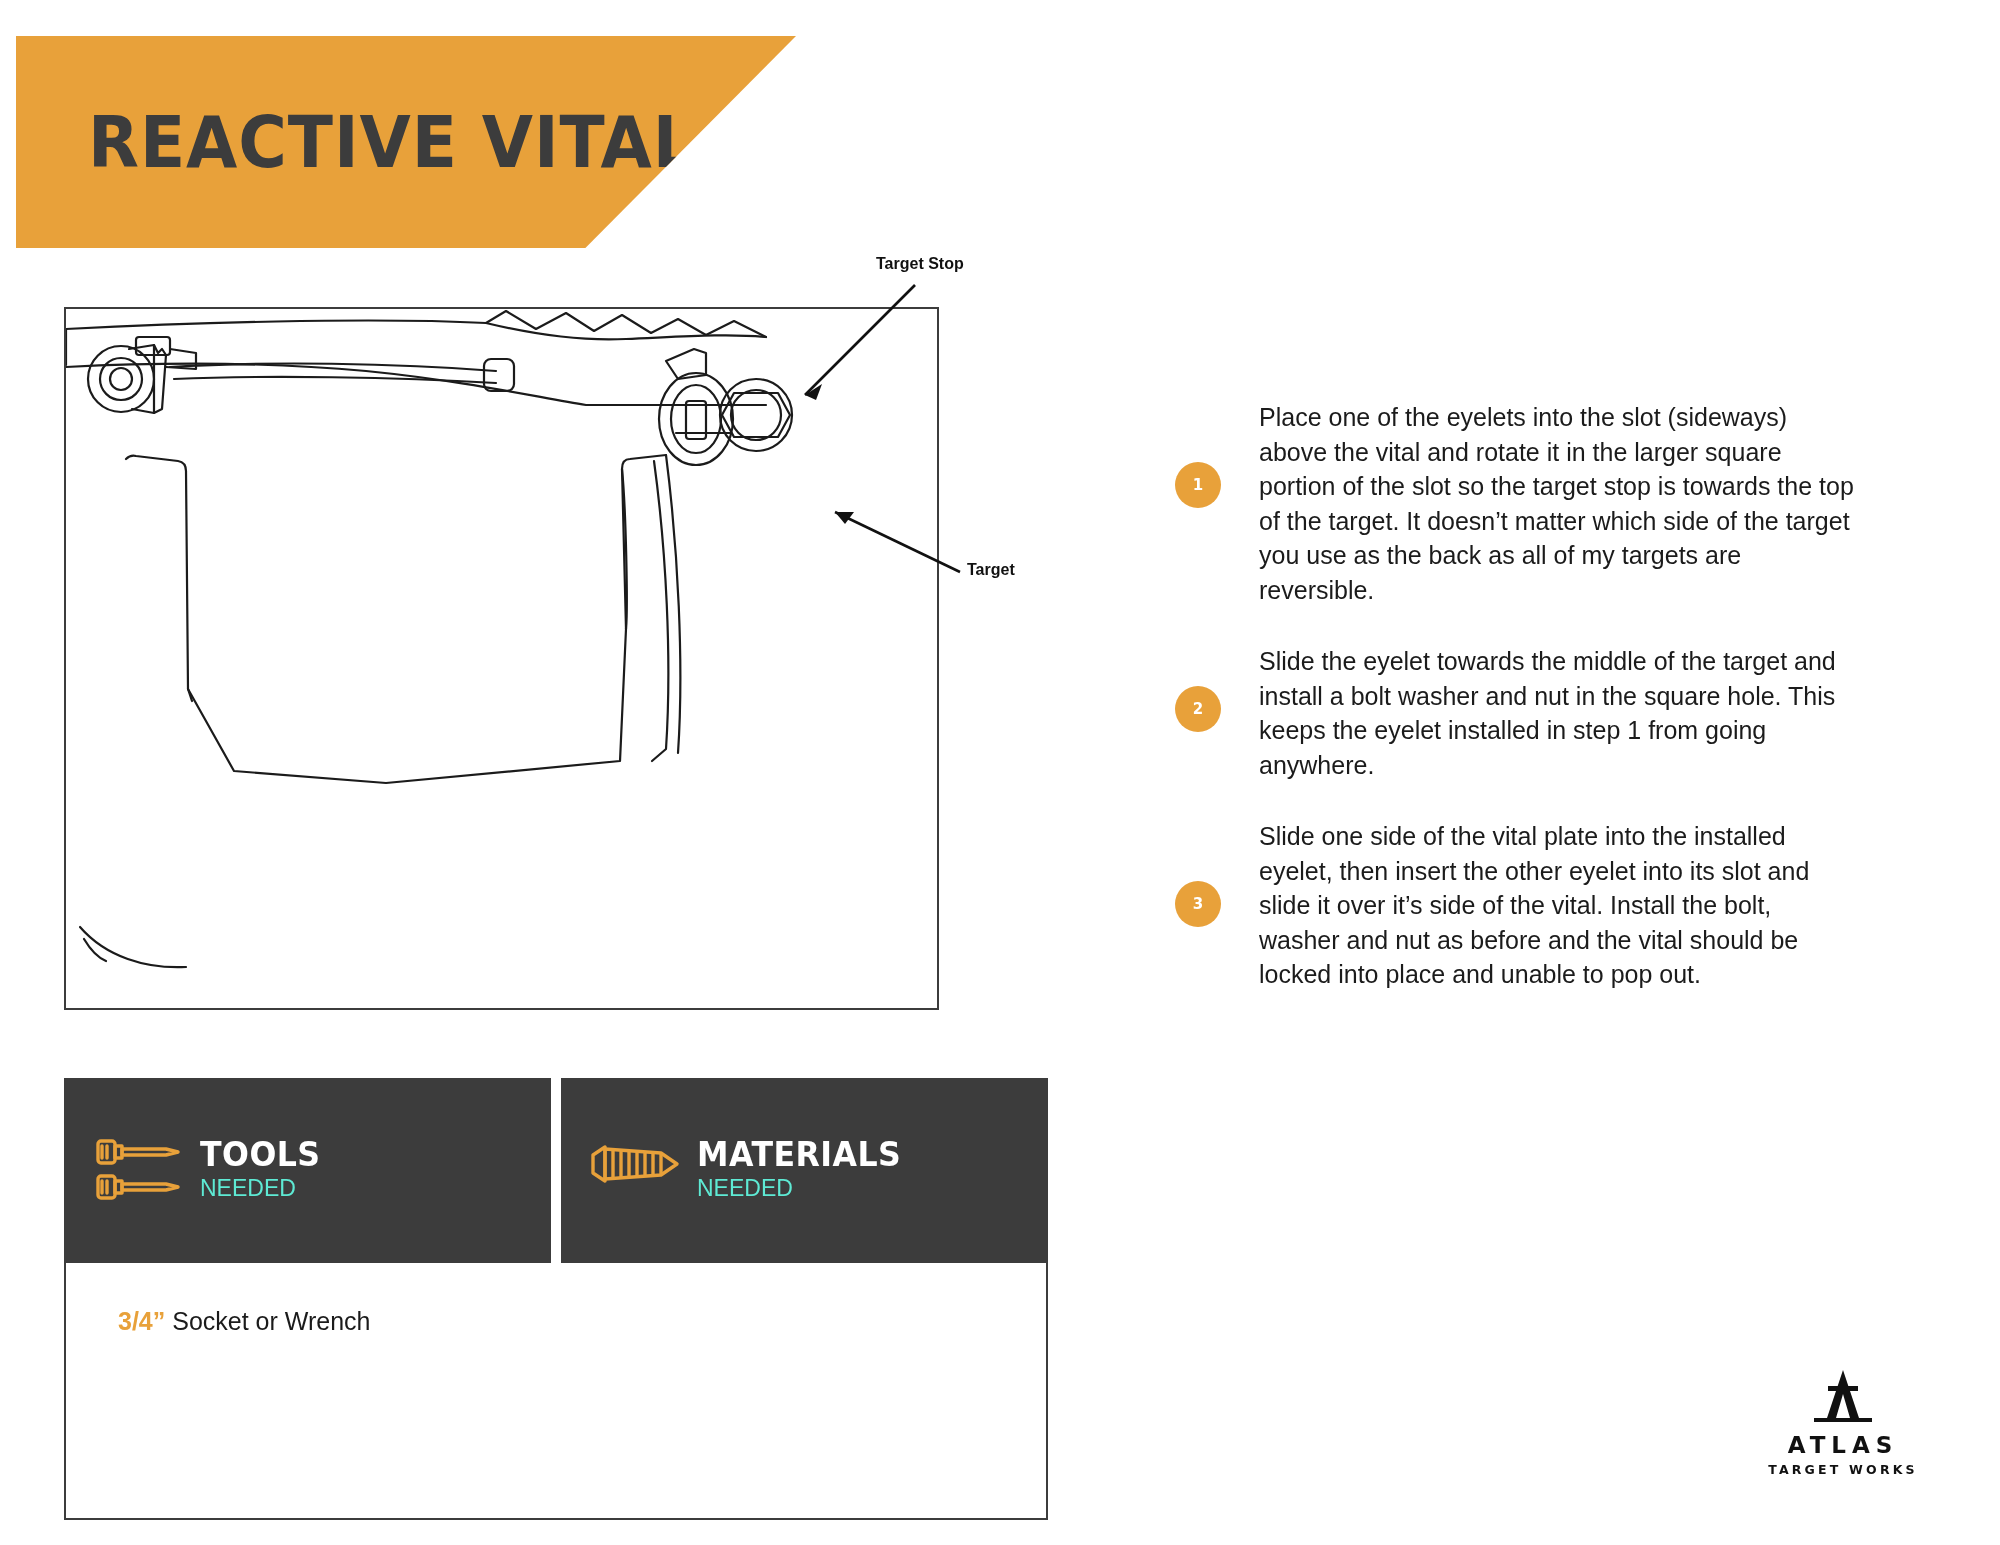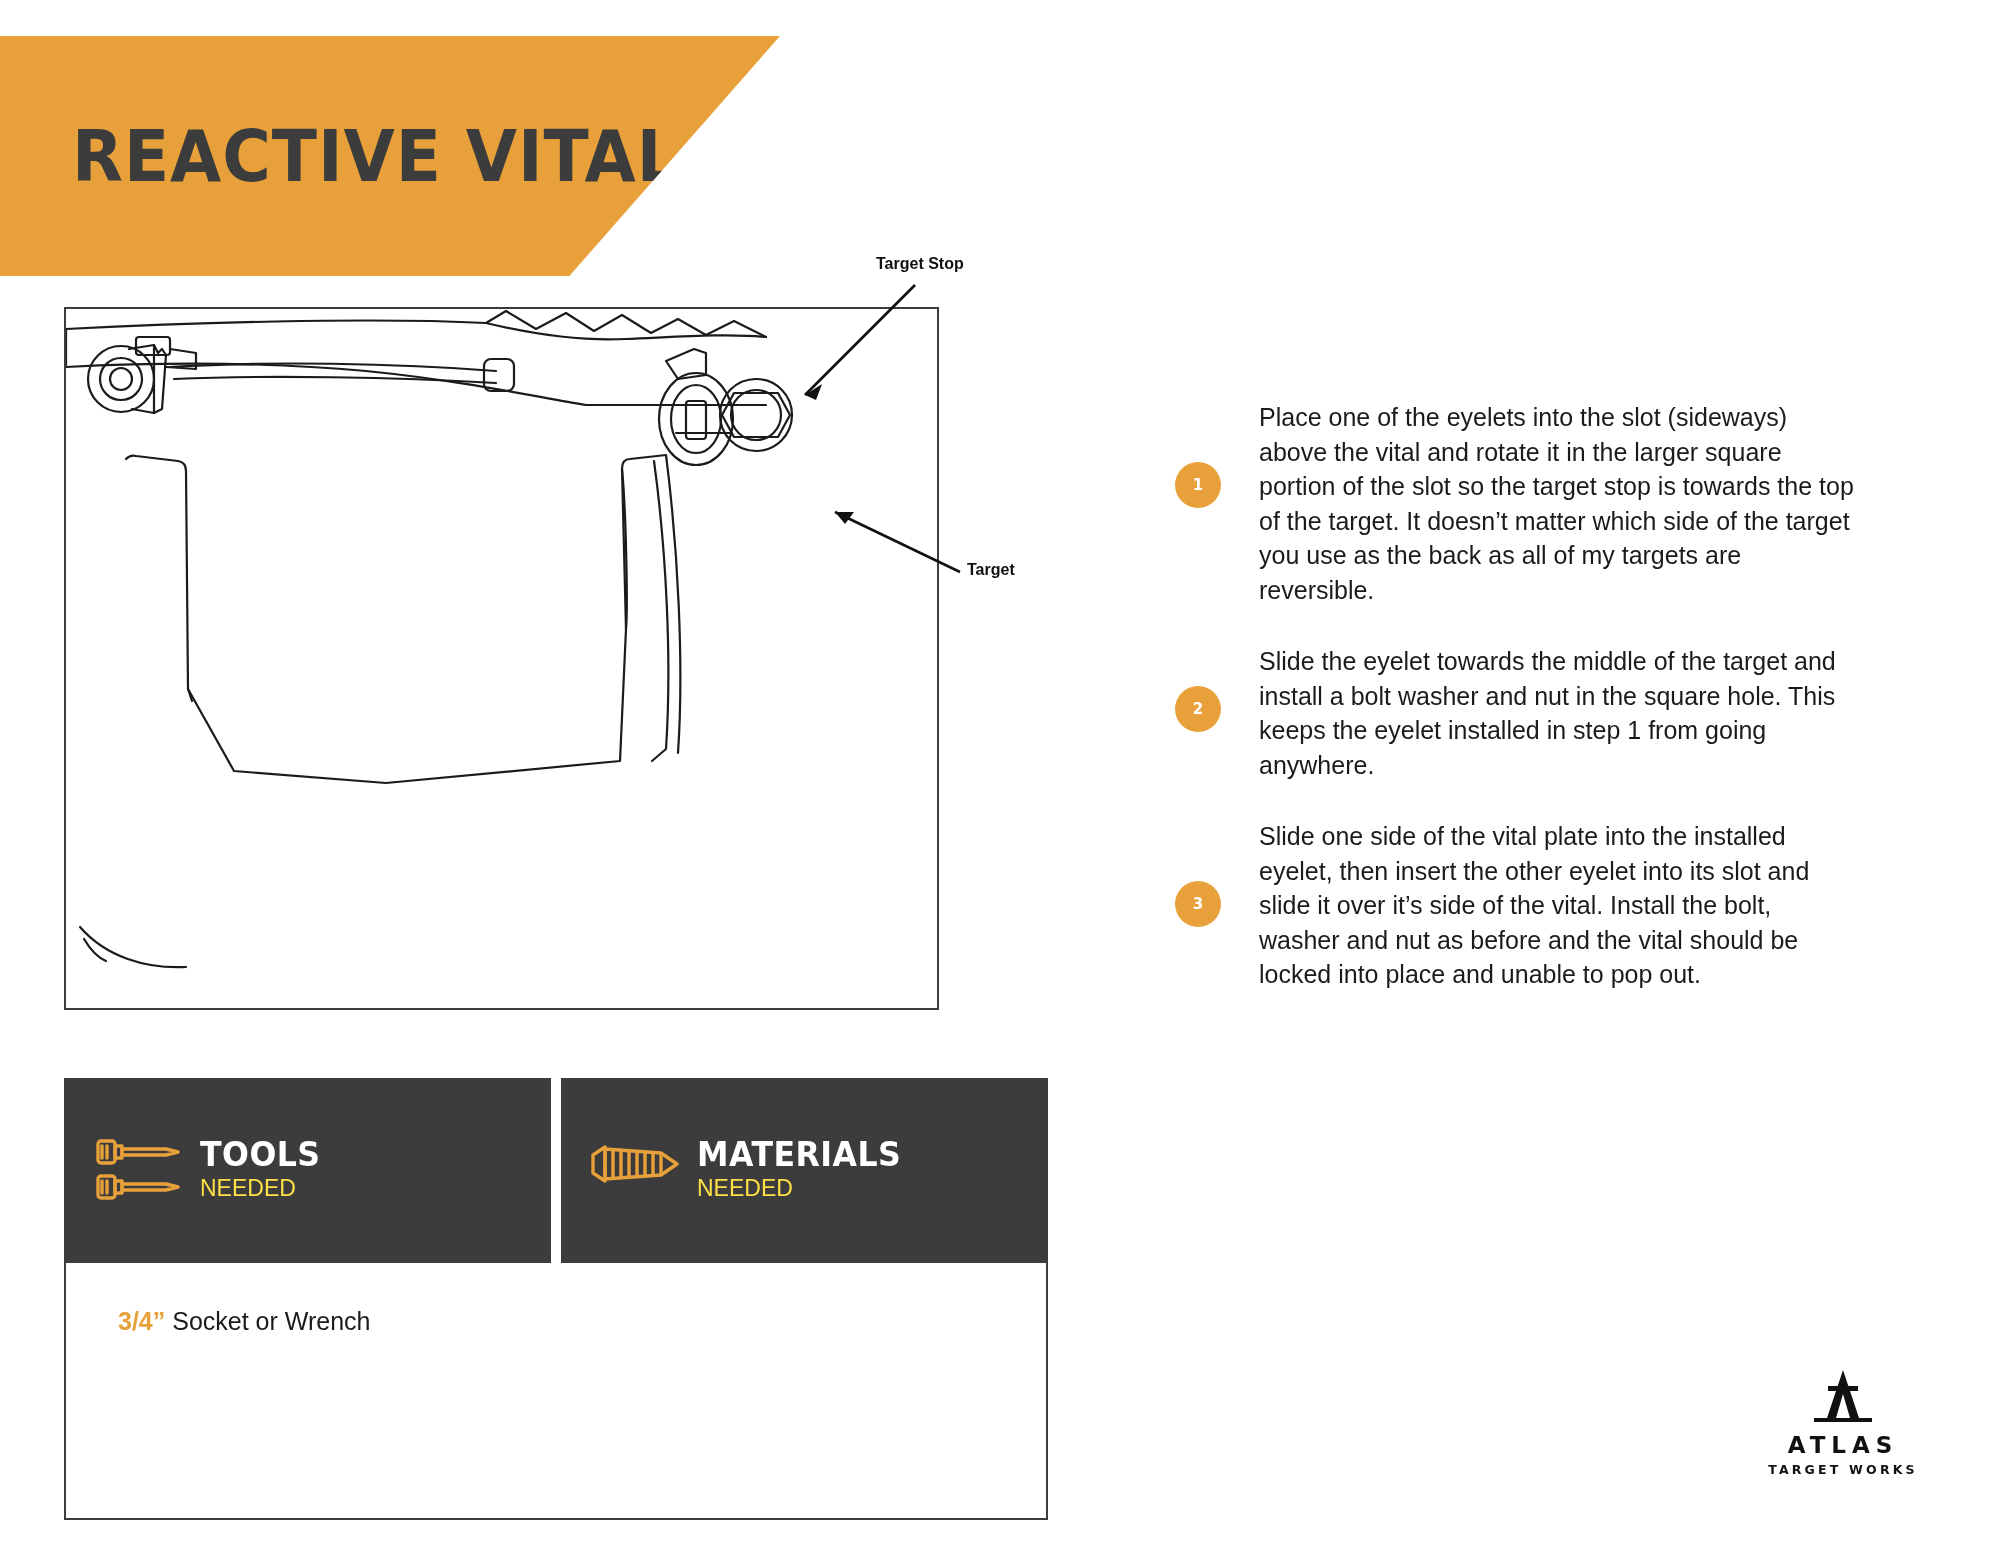--- a/index.html
+++ b/index.html
@@ -11,24 +11,24 @@
     width: 2000px;
     height: 1545px;
     position: relative;
     font-family: "Liberation Sans", sans-serif;
     overflow: hidden;
   }
 
   
   #header-banner {
     position: absolute;
-    left: 0;
+    left: 16px;
     top: 36px;
     width: 780px;
-    height: 240px;
+    height: 212px;
     background: #E8A13A;
     clip-path: polygon(0 0, 100% 0, 73% 100%, 0 100%);
     display: flex;
     align-items: center;
   }
   #header-title {
     color: #3C3C3C;
     font-family: "DejaVu Sans", sans-serif;
     font-weight: bold;
     font-size: 72px;
@@ -154,21 +154,21 @@
     color: #ffffff;
     font-family: "DejaVu Sans", sans-serif;
     font-weight: bold;
     font-size: 34px;
     letter-spacing: 0.5px;
     line-height: 1.05;
     transform: scaleX(0.93);
     transform-origin: left center;
   }
   .panel-header-sub {
-    color: #fde047;
+    color: #5eead4;
     font-family: "Liberation Sans", sans-serif;
     font-size: 23px;
     line-height: 1.3;
     margin-top: 2px;
   }
   #panel-body {
     height: 257px;
     border: 2px solid #3C3C3C;
     border-top: none;
     box-sizing: border-box;

